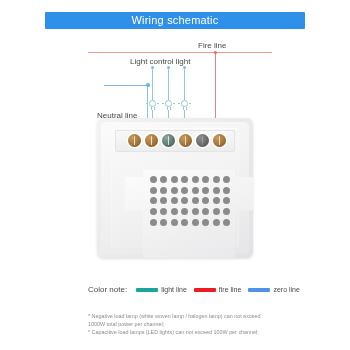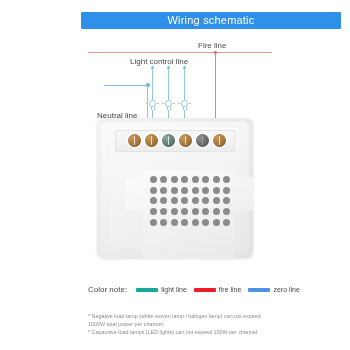--- a/index.html
+++ b/index.html
@@ -23,21 +23,20 @@
 
   
   .title-bar {
     position: absolute;
     left: 45px;
     top: 12px;
     width: 260px;
     height: 17px;
     background: #2f90ea;
     border-radius: 1px;
-    margin-left: 36px;
   }
   .title-bar .title-text {
     display: block;
     width: 100%;
     text-align: center;
     color: #ffffff;
     font-size: 11px;
     line-height: 17px;
     letter-spacing: .2px;
   }
@@ -259,21 +258,21 @@
 </head>
 <body>
 
 <div id="page">
 
   <div class="title-bar">
     <span class="title-text">Wiring schematic</span>
   </div>
 
   <div class="wire-label lbl-fire">Fire line</div>
-  <div class="wire-label lbl-light">Light control line</div>
+  <div class="wire-label lbl-light">Light control light</div>
   <div class="wire-label lbl-neutral">Neutral line</div>
 
   <div class="wire fire-bus"></div>
   <div class="wire fire-drop"></div>
   <div class="wire-dot red"></div>
 
   <div class="wire neutral-h"></div>
   <div class="wire neutral-drop"></div>
   <div class="wire-dot blue"></div>
 

